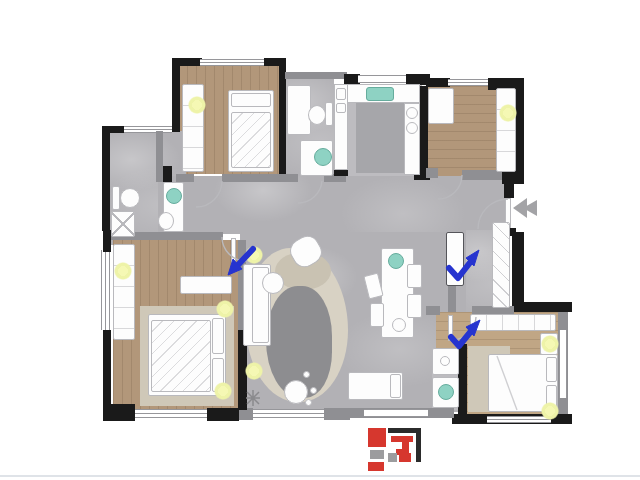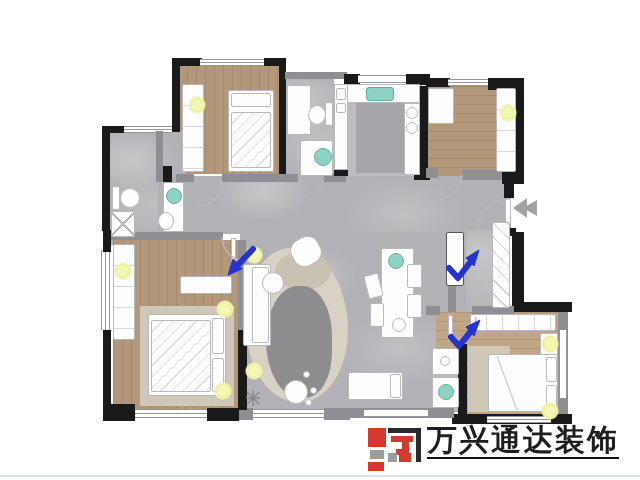--- a/index.html
+++ b/index.html
@@ -249,19 +249,18 @@
     <div class="lg-box">
       <div class="lb-top"></div>
       <div class="lb-right"></div>
       <div class="lb-rbar"></div>
       <div class="lb-rvert"></div>
       <div class="lb-rhook"></div>
       <div class="lb-gsq"></div>
       <div class="lb-rsq"></div>
     </div>
     <div class="lg-text">
-      <div class="lg-zh">万兴通达装饰</div>
       <div class="lg-divider"></div>
     </div>
   </div>
 
   <div class="pageline"></div>
 </div>
 
 </body></html>

